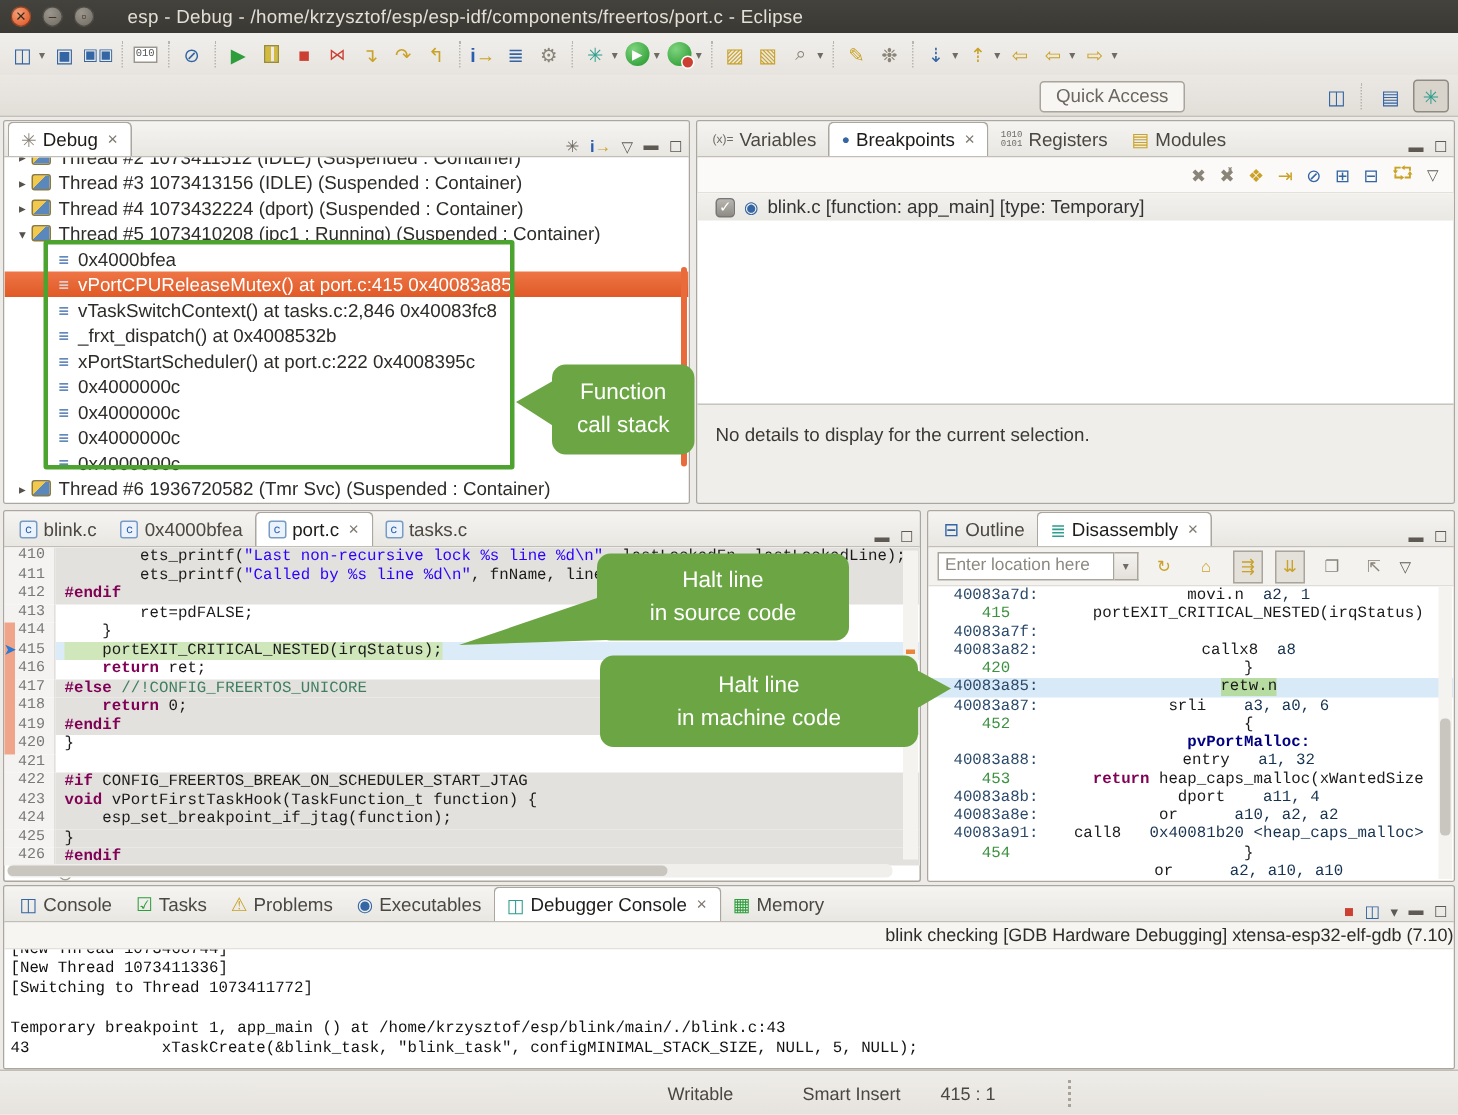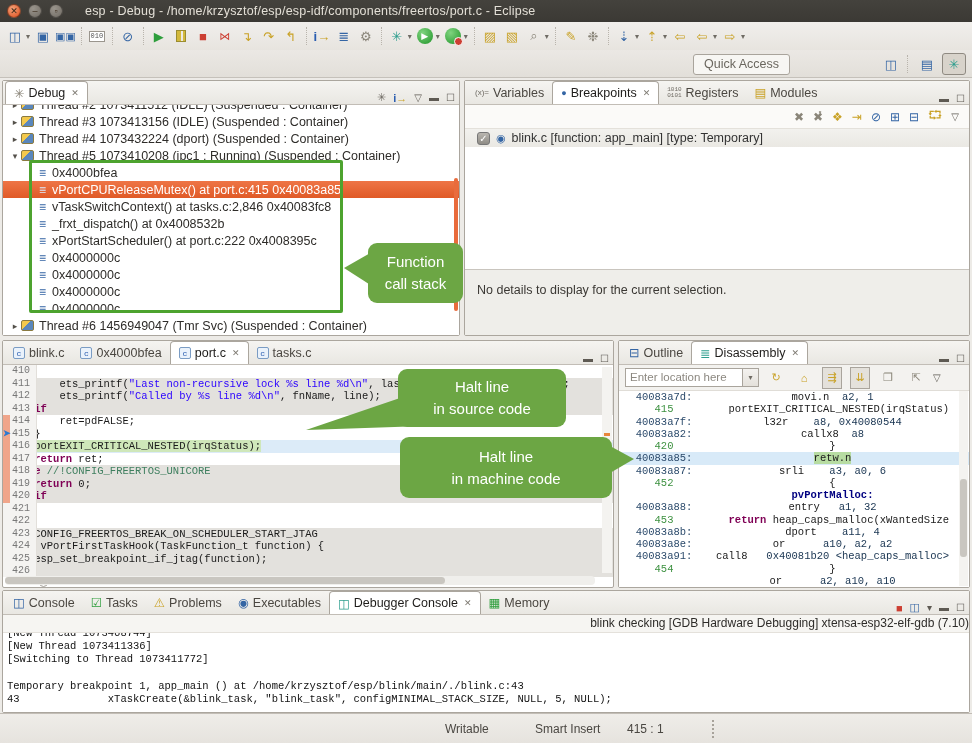--- a/index.html
+++ b/index.html
@@ -61,21 +61,21 @@
   .bp-toolbar { height:24px; display:flex; align-items:center; justify-content:flex-end; gap:9px; padding-right:10px; background:#FBFAF8; border-bottom:1px solid #E4E1DB; font-size:12px; }
   .bp-row { height:18px; display:flex; align-items:center; gap:6px; padding-left:12px; font-size:12.5px; background:linear-gradient(#F2F1EE,#EAE8E3); }
   .cbx { width:13px; height:13px; border-radius:3px; background:linear-gradient(#B9B6B0,#8F8C86); border:1px solid #777; color:#fff; font-size:10px; line-height:12px; text-align:center; }
   .bpicon { color:#3465A4; font-size:11px; }
   .bp-details { position:absolute; left:0; right:0; top:188px; bottom:0; background:#EFEEEA; border-top:1px solid #C9C5BE; padding:13px 0 0 12px; font-size:12.5px; color:#3B3834; }
   .bp-list { position:absolute; left:0; right:0; top:48px; height:140px; background:#fff; }
 
   
   #editor-panel { left:2px; top:340px; width:612px; height:248px; }
   .codearea { position:absolute; left:0; top:24px; right:0; height:212px; overflow:hidden; background:#fff; font-family:"Liberation Mono",monospace; font-size:10.5px; }
-  .code-line { height:12.5px; line-height:12.5px; white-space:pre; display:flex;flex-direction:column; }
+  .code-line { height:12.5px; line-height:12.5px; white-space:pre; display:flex; }
   .code-line .ln { width:34px; min-width:34px; text-align:right; padding-right:6px; color:#787878; background:#F4F3F1; border-right:1px solid #E2DFDA; font-size:10px; }
   .code-line .code { padding-left:6px; flex:1; }
   .code-line.inactive .code { background:#E3E1DD; }
   .code-line.halt .code { background:#DCEBF8; }
   .haltchip { background:#CFE7BA; }
   .s-kw { color:#7F0055; font-weight:bold; }
   .s-str { color:#2A00FF; }
   .s-com { color:#3F7F5F; }
   .s-pl { color:#1A1A1A; }
   .s-mn { color:#1A1A1A; }
@@ -281,21 +281,21 @@
           <span class="frameicon">≡</span>
           <span>0x4000000c</span>
         </div>
       <div class="trow frame">
           <span class="frameicon">≡</span>
           <span>0x4000000c</span>
         </div>
       <div class="trow">
           <span class="exp">▸</span>
           <span class="threadicon"></span>
-          <span>Thread #6 1456949047 (Tmr Svc) (Suspended : Container)</span>
+          <span>Thread #6 1936720582 (Tmr Svc) (Suspended : Container)</span>
         </div>
     </div>
     <div class="oscroll"></div>
   </div>
 
   <div class="panel" id="right-panel">
     <div class="tabbar">
       <span class="tab">
           <span style="font-size:8px;color:#6F6B64">(x)=</span>
           <span>Variables</span>
@@ -418,21 +418,21 @@
       <span class="tbi c-yellow sm">⌂</span>
       <span class="tbi c-yellow sm" style="border:1px solid #A9A49C;background:#E4E1DB">⇶</span>
       <span class="tbi c-yellow sm" style="border:1px solid #A9A49C;background:#E4E1DB">⇊</span>
       <span class="tbi c-gray sm">❐</span>
       <span class="tbi c-gray sm">⇱</span>
       <span class="minic">▽</span>
     </div>
     <div class="disarea">
       <div class="dis-line"><span class="da">40083a7d:</span><span class="dc"><span class="s-mn">movi.n</span><span class="s-op">  a2, 1</span></span></div>
       <div class="dis-line"><span class="dn">415</span><span class="dc"><span class="s-pl">  portEXIT_CRITICAL_NESTED(irqStatus)</span></span></div>
-      <div class="dis-line"><span class="da">40083a7f:</span><span class="dc"><span class="s-mn">l32r</span><span class="s-op">    a8, 0x40080544</span></span></div>
+      <div class="dis-line"><span class="da">40083a7f:</span></div>
       <div class="dis-line"><span class="da">40083a82:</span><span class="dc"><span class="s-mn">callx8</span><span class="s-op">  a8</span></span></div>
       <div class="dis-line"><span class="dn">420</span><span class="dc"><span class="s-pl">}</span></span></div>
       <div class="dis-line halt"><span class="da">40083a85:</span><span class="dc"><span class="hl"><span class="s-mn">retw.n</span></span></span></div>
       <div class="dis-line"><span class="da">40083a87:</span><span class="dc"><span class="s-mn">srli</span><span class="s-op">    a3, a0, 6</span></span></div>
       <div class="dis-line"><span class="dn">452</span><span class="dc"><span class="s-pl">{</span></span></div>
       <div class="dis-line"><span class="da"></span><span class="dc dis-label">pvPortMalloc:</span></div>
       <div class="dis-line"><span class="da">40083a88:</span><span class="dc"><span class="s-mn">entry</span><span class="s-op">   a1, 32</span></span></div>
       <div class="dis-line"><span class="dn">453</span><span class="dc"><span class="s-pl">  </span><span class="s-kw">return</span><span class="s-pl"> heap_caps_malloc(xWantedSize</span></span></div>
       <div class="dis-line"><span class="da">40083a8b:</span><span class="dc"><span class="s-mn">dport</span><span class="s-op">    a11, 4</span></span></div>
       <div class="dis-line"><span class="da">40083a8e:</span><span class="dc"><span class="s-mn">or</span><span class="s-op">      a10, a2, a2</span></span></div>

